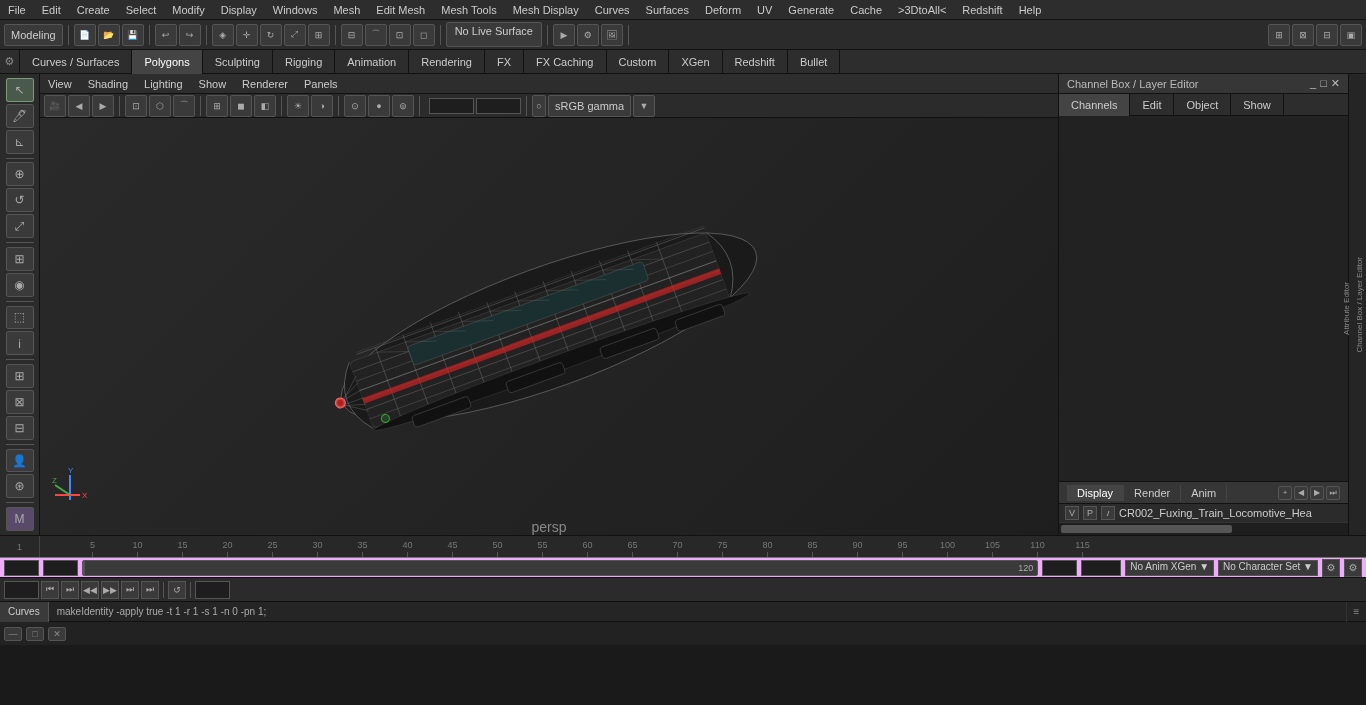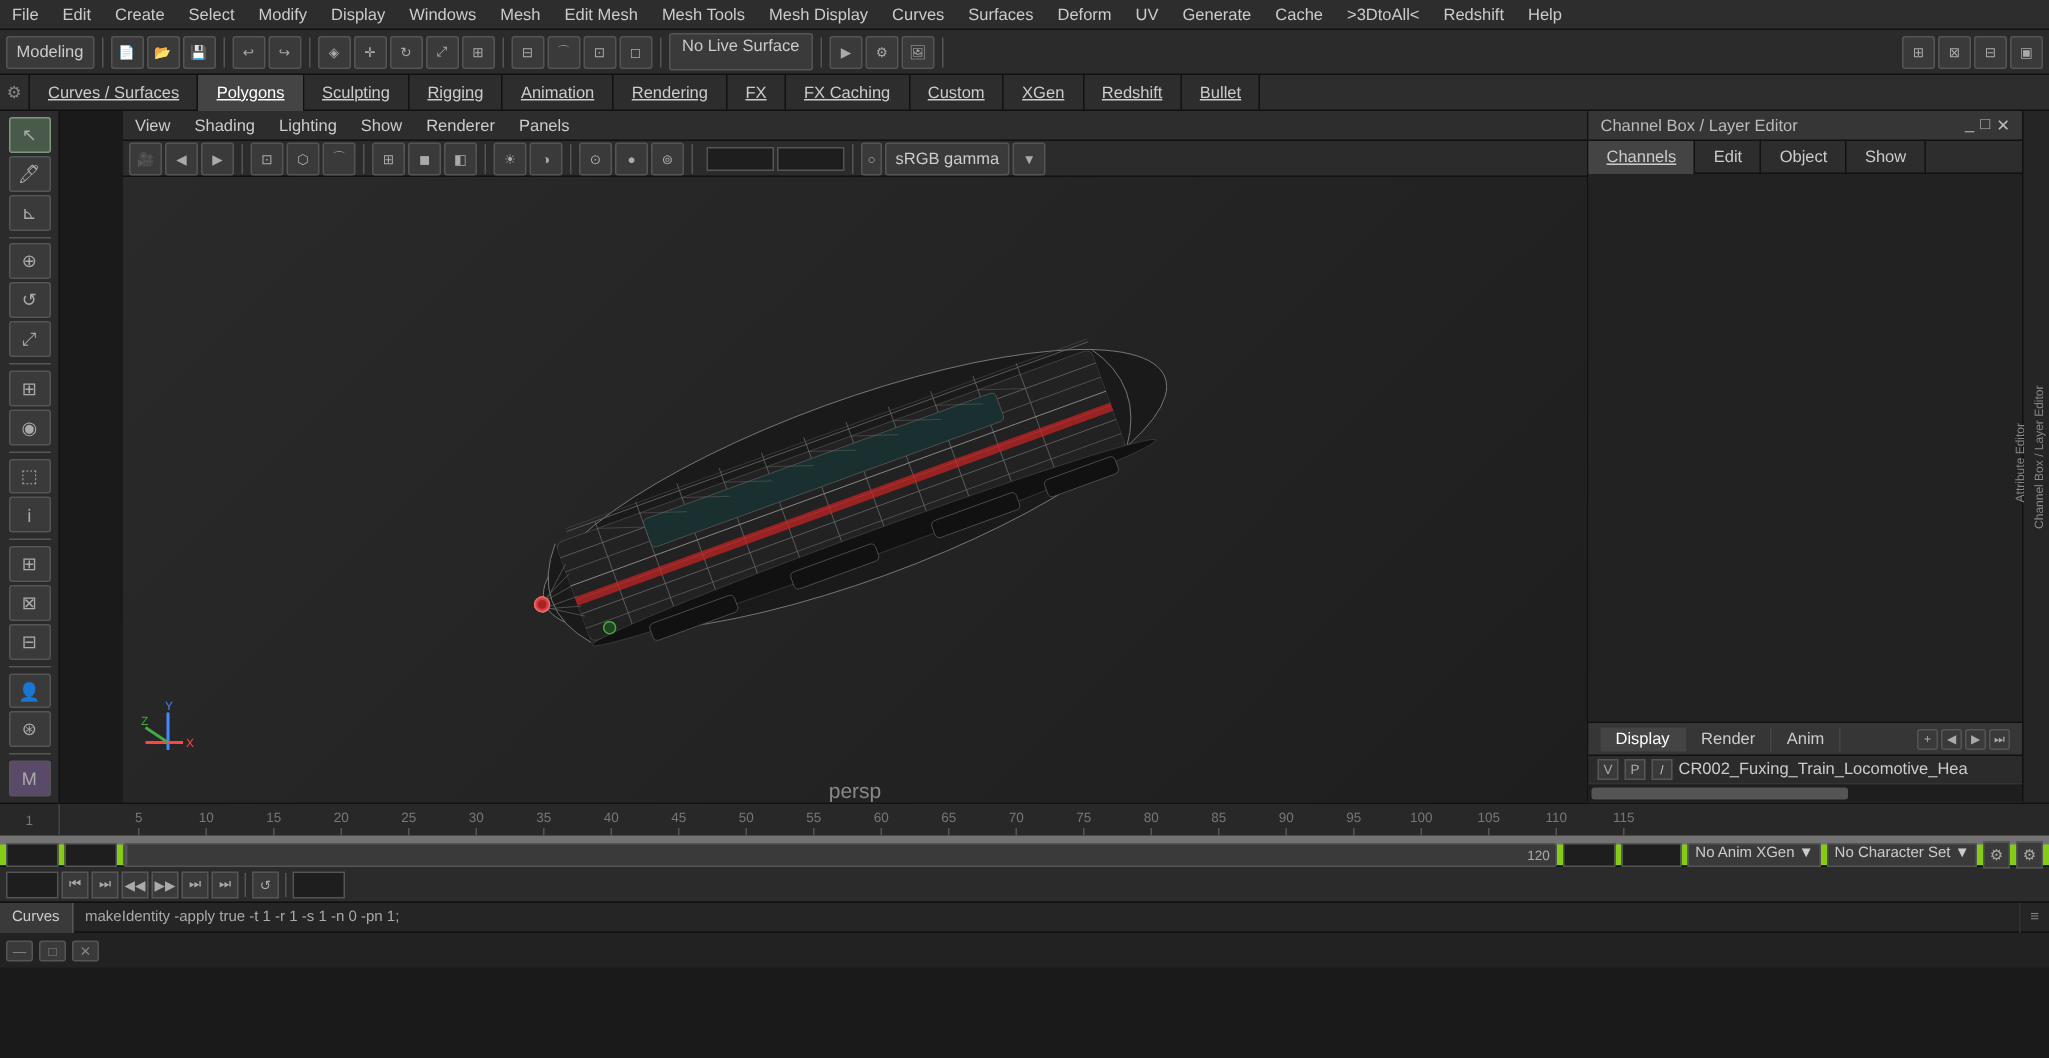--- a/index.html
+++ b/index.html
@@ -86,21 +86,20 @@
     }
     .tab-item {
       padding: 3px 12px;
       cursor: pointer;
       font-size: 11px;
       color: #ccc;
       border-right: 1px solid #111;
       height: 24px;
       display: flex;
       align-items: center;
-      text-decoration: underline;
     }
     .tab-item.active {
       background: #444;
       color: #fff;
     }
     .tabs-settings-icon {
       width: 20px;
       height: 24px;
       display: flex;
       align-items: center;
@@ -141,21 +140,20 @@
       color: #aaa;
     }
     .lt-sep { width: 28px; height: 1px; background: #555; margin: 2px 0; }
 
     
     #viewport {
       flex: 1;
       background: #1e1e1e;
       position: relative;
       overflow: hidden;
-      margin-left: 42px;
     }
     #viewport-menu {
       background: #2d2d2d;
       height: 20px;
       display: flex;
       align-items: center;
       border-bottom: 1px solid #111;
     }
     .vp-menu-item {
       padding: 2px 8px;
@@ -218,21 +216,21 @@
     .cb-tab {
       padding: 3px 12px;
       font-size: 11px;
       color: #ccc;
       cursor: pointer;
       border-right: 1px solid #111;
       height: 22px;
       display: flex;
       align-items: center;
     }
-    .cb-tab.active { background: #444; text-decoration: underline; }
+    .cb-tab.active { background: #444; }
     #channel-box-content {
       flex: 1;
       background: #222;
     }
     
     #layers-section {
       background: #2b2b2b;
       border-top: 1px solid #111;
     }
     #layers-header {
@@ -331,24 +329,24 @@
     }
     .ruler-line {
       width: 1px;
       height: 6px;
       background: #555;
     }
 
     
     #controls-row {
       height: 20px;
-      background: #84cc16;
-      display: flex;
-      align-items: center;
-      border-top: 6px solid #737373;
+      background: #f0abfc;
+      display: flex;
+      align-items: center;
+      border-top: 1px solid #737373;
       gap: 4px;
       padding: 0 4px;
     }
     .ctrl-input {
       background: #1e1e1e;
       border: 1px solid #555;
       color: #ccc;
       font-size: 10px;
       height: 16px;
       width: 40px;

